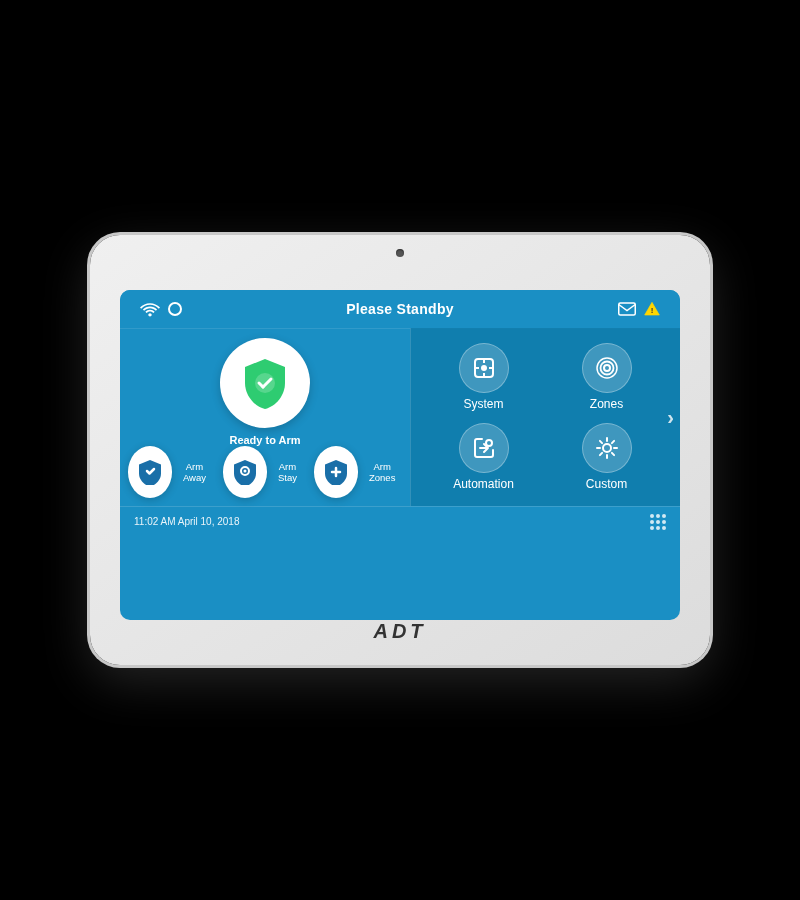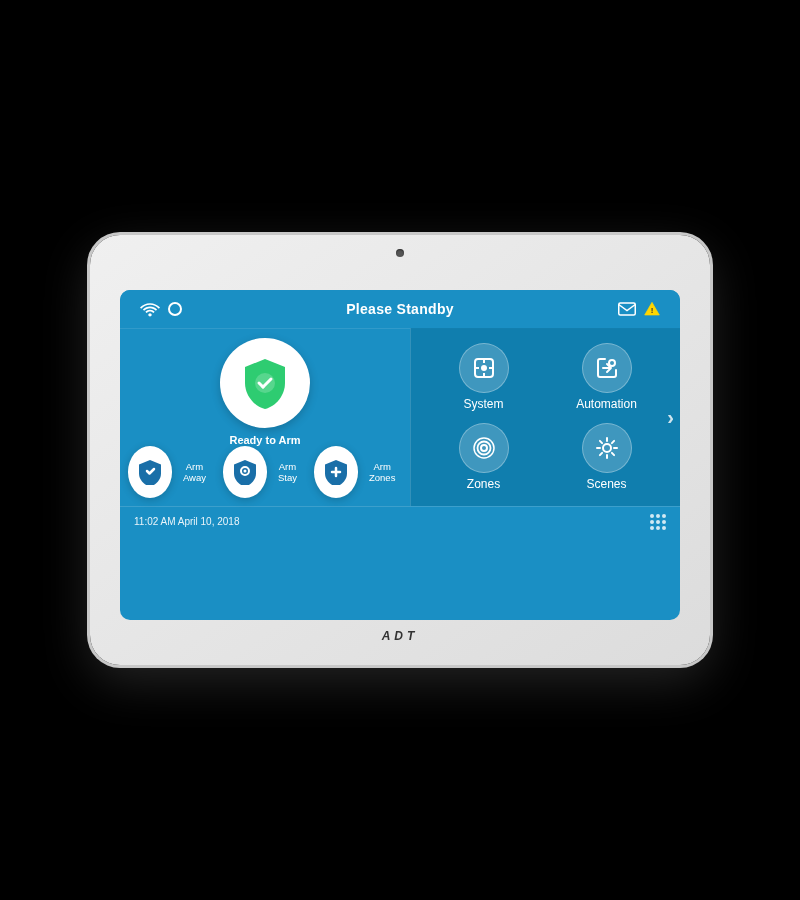--- a/index.html
+++ b/index.html
@@ -285,21 +285,21 @@
       border-radius: 50%;
     }
 
     
     .adt-logo {
       position: absolute;
       bottom: 22px;
       left: 50%;
       transform: translateX(-50%);
       color: #333;
-      font-size: 12px;
+      font-size: 20px;
       font-weight: 900;
       letter-spacing: 4px;
       font-style: italic;
     }
 
     .divider-line {
       position: absolute;
       top: 38px;
       left: 0;
       right: 0;
@@ -409,59 +409,59 @@
                 <line x1="12" y1="17" x2="12" y2="21" stroke="white" stroke-width="2"></line>
                 <line x1="3" y1="12" x2="7" y2="12" stroke="white" stroke-width="2"></line>
                 <line x1="17" y1="12" x2="21" y2="12" stroke="white" stroke-width="2"></line>
               </svg>
             </div>
             <span class="icon-label">System</span>
           </div>
 
           <div class="icon-btn">
             <div class="icon-circle">
+              <svg viewBox="0 0 24 24" xmlns="http://www.w3.org/2000/svg">
+                <circle cx="12" cy="12" r="3" fill="none" stroke="white" stroke-width="2"></circle>
+                <circle cx="12" cy="12" r="6.5" fill="none" stroke="white" stroke-width="1.8"></circle>
+                <circle cx="12" cy="12" r="10" fill="none" stroke="white" stroke-width="1.5"></circle>
+              </svg>
+            </div>
+            <span class="icon-label">Zones</span>
+          </div>
+
+          <div class="icon-btn">
+            <div class="icon-circle">
               <svg viewBox="0 0 24 24" xmlns="http://www.w3.org/2000/svg" fill="white">
                 <path d="M10 3H5a2 2 0 00-2 2v14a2 2 0 002 2h14a2 2 0 002-2v-5" stroke="white" stroke-width="2" fill="none" stroke-linecap="round"></path>
                 <path d="M12 8l4 4-4 4M16 12H8" stroke="white" stroke-width="2" fill="none" stroke-linecap="round" stroke-linejoin="round"></path>
                 <circle cx="17" cy="7" r="3" fill="none" stroke="white" stroke-width="2"></circle>
                 <line x1="17" y1="4" x2="17" y2="5" stroke="white" stroke-width="1.5"></line>
                 <line x1="17" y1="9" x2="17" y2="10" stroke="white" stroke-width="1.5"></line>
                 <line x1="14" y1="7" x2="15" y2="7" stroke="white" stroke-width="1.5"></line>
                 <line x1="19" y1="7" x2="20" y2="7" stroke="white" stroke-width="1.5"></line>
               </svg>
             </div>
             <span class="icon-label">Automation</span>
-          </div>
-
-          <div class="icon-btn">
-            <div class="icon-circle">
-              <svg viewBox="0 0 24 24" xmlns="http://www.w3.org/2000/svg">
-                <circle cx="12" cy="12" r="3" fill="none" stroke="white" stroke-width="2"></circle>
-                <circle cx="12" cy="12" r="6.5" fill="none" stroke="white" stroke-width="1.8"></circle>
-                <circle cx="12" cy="12" r="10" fill="none" stroke="white" stroke-width="1.5"></circle>
-              </svg>
-            </div>
-            <span class="icon-label">Zones</span>
           </div>
 
           <div class="icon-btn">
             <div class="icon-circle">
               <svg viewBox="0 0 24 24" xmlns="http://www.w3.org/2000/svg">
                 <circle cx="12" cy="12" r="4" fill="none" stroke="white" stroke-width="2"></circle>
                 <line x1="12" y1="2" x2="12" y2="5" stroke="white" stroke-width="2" stroke-linecap="round"></line>
                 <line x1="12" y1="19" x2="12" y2="22" stroke="white" stroke-width="2" stroke-linecap="round"></line>
                 <line x1="2" y1="12" x2="5" y2="12" stroke="white" stroke-width="2" stroke-linecap="round"></line>
                 <line x1="19" y1="12" x2="22" y2="12" stroke="white" stroke-width="2" stroke-linecap="round"></line>
                 <line x1="4.9" y1="4.9" x2="7.1" y2="7.1" stroke="white" stroke-width="2" stroke-linecap="round"></line>
                 <line x1="16.9" y1="16.9" x2="19.1" y2="19.1" stroke="white" stroke-width="2" stroke-linecap="round"></line>
                 <line x1="4.9" y1="19.1" x2="7.1" y2="16.9" stroke="white" stroke-width="2" stroke-linecap="round"></line>
                 <line x1="16.9" y1="7.1" x2="19.1" y2="4.9" stroke="white" stroke-width="2" stroke-linecap="round"></line>
               </svg>
             </div>
-            <span class="icon-label">Scenes</span>
+            <span class="icon-label">Custom</span>
           </div>
         </div>
 
         <div class="chevron-right">›</div>
       </div>
     </div>
 
     <div class="footer-bar">
       <span class="footer-time">11:02 AM April 10, 2018</span>
       <div class="grid-dots">

